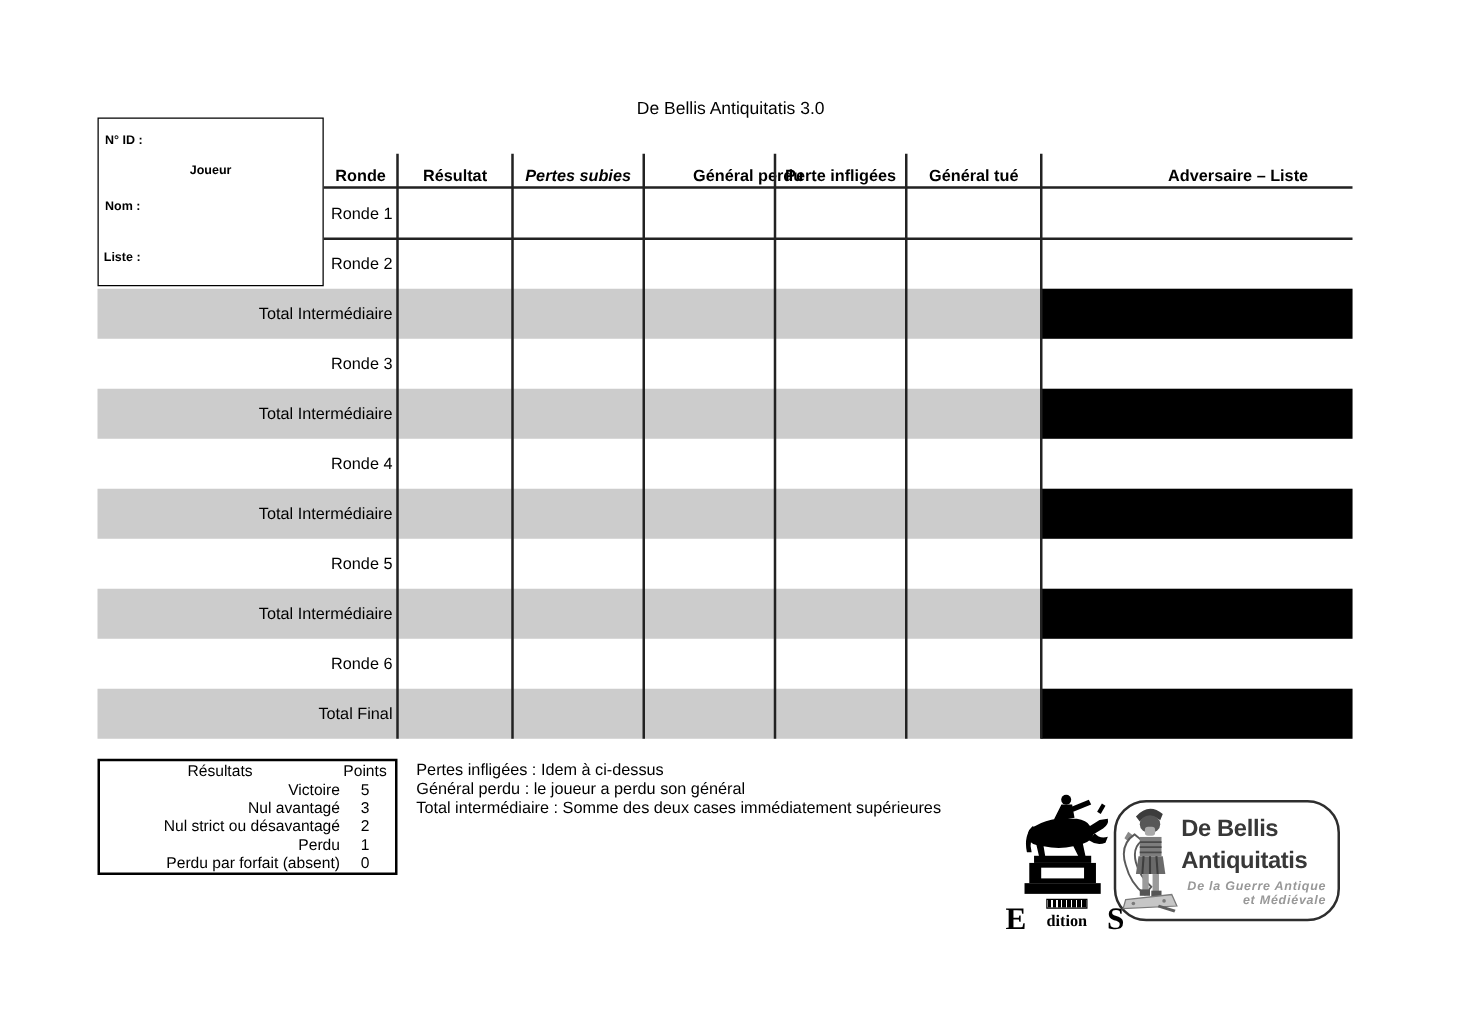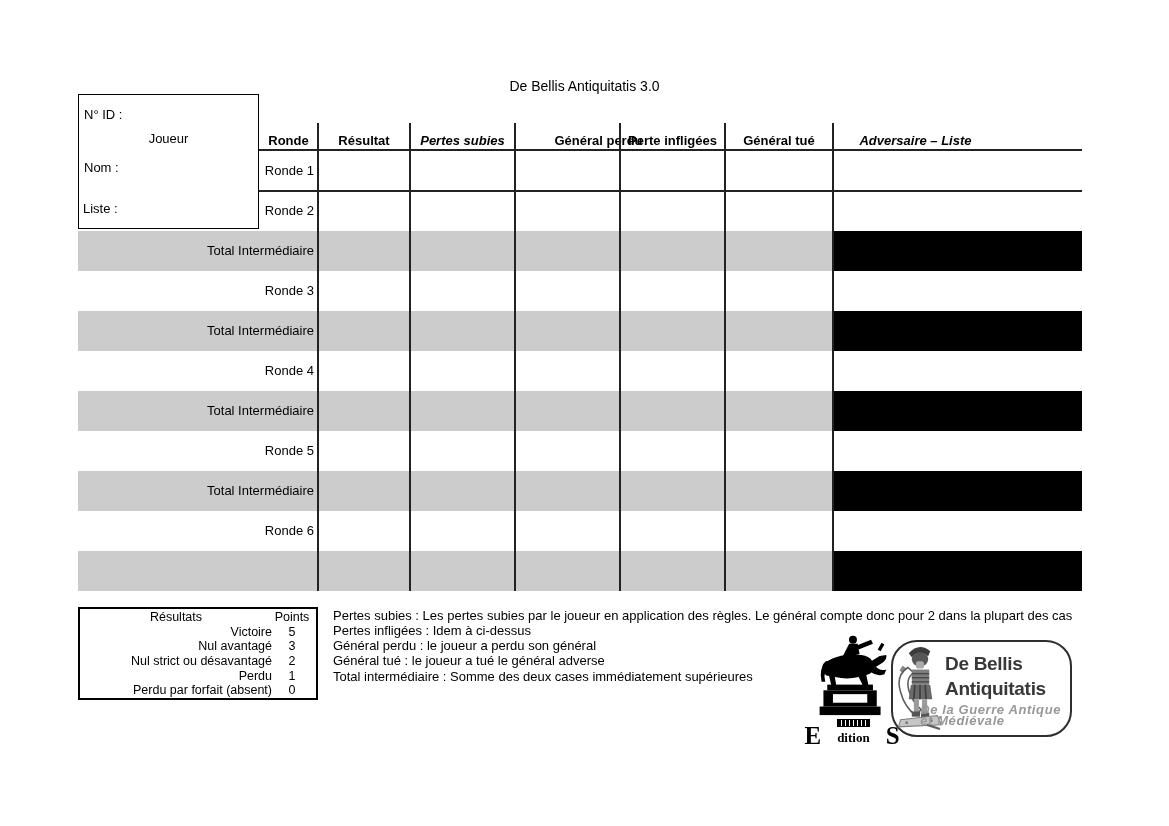--- a/index.html
+++ b/index.html
@@ -7,21 +7,21 @@
     width:1169px;height:826px;background:#ffffff;position:relative;
     font-family:"Liberation Sans",sans-serif;color:#000;overflow:hidden;
   }
   .abs{position:absolute;}
 
   
   #doc-title{left:0;top:78px;width:1169px;text-align:center;font-size:14px;}
 
   
   #player-box{left:78px;top:94px;width:181px;height:135px;border:1.5px solid #000;box-sizing:border-box;background:#fff;z-index:4;}
-  #player-box .lbl{position:absolute;font-weight:normal;font-size:13px;}
+  #player-box .lbl{position:absolute;font-weight:bold;font-size:10px;}
   #pb-id{left:5px;top:12px;}
   #pb-joueur{left:0;top:36px;width:100%;text-align:center;}
   #pb-nom{left:5px;top:65px;}
   #pb-liste{left:4px;top:106px;}
 
   
   .th{position:absolute;top:132px;height:18px;line-height:18px;text-align:center;font-weight:bold;font-size:13px;z-index:3;}
 
   
   .vline{position:absolute;top:123px;height:468px;width:2px;background:#222;z-index:5;}
@@ -48,42 +48,42 @@
   #editions-logo svg{display:block;margin:0 auto;}
   #editions-text{display:flex;justify-content:center;align-items:flex-end;font-family:"Liberation Serif",serif;font-weight:bold;margin-top:-2px;}
   #editions-text .cap{font-size:25px;line-height:20px;}
   #editions-text .midcol{width:40px;margin:0 16px;}
   #editions-text .banner{height:6px;border:1px solid #000;background:repeating-linear-gradient(90deg,#000 0 3px,#fff 3px 4px);margin-bottom:1px;}
   #editions-text .mid{font-size:13px;line-height:11px;}
 
   
   #dba-logo{left:891px;top:640px;width:181px;height:97px;border:2.5px solid #2e2e2e;border-radius:26px;box-sizing:border-box;background:#fff;}
   #dba-title{position:absolute;left:52px;top:9px;font-weight:bold;font-size:19px;line-height:25px;color:#383838;letter-spacing:-0.3px;}
-  #dba-subtitle{position:absolute;right:9px;top:62px;font-size:13px;font-style:italic;color:#989898;line-height:11px;letter-spacing:0.6px;font-weight:bold;margin-left:21px;}
+  #dba-subtitle{position:absolute;right:9px;top:62px;font-size:10px;font-style:italic;color:#989898;line-height:11px;text-align:right;letter-spacing:0.6px;font-weight:bold;margin-left:21px;}
   #dba-soldier{position:absolute;left:3px;top:3px;}
 </style>
 </head>
 <body>
 
 <div class="abs" id="doc-title">De Bellis Antiquitatis 3.0</div>
 
 <div class="abs" id="player-box">
   <div class="lbl" id="pb-id">N° ID :</div>
   <div class="lbl" id="pb-joueur">Joueur</div>
   <div class="lbl" id="pb-nom">Nom :</div>
   <div class="lbl" id="pb-liste">Liste :</div>
 </div>
 
 <div class="th" style="left:259px;width:59px;">Ronde</div>
 <div class="th" style="left:318px;width:92px;">Résultat</div>
 <div class="th" style="left:410px;width:105px;font-style:italic;">Pertes subies</div>
 <div class="th" style="left:497px;width:107px;margin-left:48px;">Général perdu</div>
 <div class="th" style="left:620px;width:105px;">Perte infligées</div>
 <div class="th" style="left:725px;width:108px;">Général tué</div>
-<div class="th" style="left:791px;width:249px;font-style:italic;">Adversaire – Liste</div>
+<div class="th" style="left:866px;width:249px;">Adversaire – Liste</div>
 
 <div class="srow" style="top:151px;padding-left:28px;">
   <div class="rlabel">Ronde 1</div>
 </div>
 <div class="srow" style="top:191px;">
   <div class="rlabel">Ronde 2</div>
 </div>
 <div class="srow total" style="top:231px;">
   <div class="rlabel">Total Intermédiaire</div>
   <div class="blackcell"></div>
@@ -106,20 +106,21 @@
   <div class="rlabel">Ronde 5</div>
 </div>
 <div class="srow total" style="top:471px;">
   <div class="rlabel">Total Intermédiaire</div>
   <div class="blackcell"></div>
 </div>
 <div class="srow" style="top:511px;">
   <div class="rlabel">Ronde 6</div>
 </div>
 <div class="srow total" style="top:551px;">
+  <div class="rlabel">Total Final</div>
   <div class="blackcell"></div>
 </div>
 
 <div class="vline" style="left:317px;"></div>
 <div class="vline" style="left:409px;"></div>
 <div class="vline" style="left:514px;"></div>
 <div class="vline" style="left:619px;"></div>
 <div class="vline" style="left:724px;"></div>
 <div class="vline" style="left:832px;"></div>
 <div class="hline" style="top:149px;"></div>
@@ -146,24 +147,22 @@
     <div class="pl">Perdu</div>
     <div class="pv">1</div>
   </div>
   <div class="prow">
     <div class="pl">Perdu par forfait (absent)</div>
     <div class="pv">0</div>
   </div>
 </div>
 
 <div class="abs" id="notes">
-  <div>Pertes subies : Les pertes subies par le joueur en application des règles. Le général compte donc pour 2 dans la plupart des cas</div>
   <div>Pertes infligées : Idem à ci-dessus</div>
   <div>Général perdu : le joueur a perdu son général</div>
-  <div>Général tué : le joueur a tué le général adverse</div>
   <div>Total intermédiaire : Somme des deux cases immédiatement supérieures</div>
 </div>
 
 <div class="abs" id="editions-logo">
   <svg width="80" height="88" viewBox="0 0 84 92">
     <g fill="#000">
 
       <path d="M15 29 q-8 8 -5 22 l4 0 q-3 -11 4 -18 z"></path>
 
       <path d="M17 29 q-7 2 -6 9 q1 6 7 7 l3 13 h5 l-2 -12 q13 3 25 0 l6 12 h5 l-3 -14 q7 -2 9 -8 l8 -5 q5 -3 4 -8 l-7 1 -8 5 q-3 -5 -11 -6 l-17 0 q-9 1 -18 6 z"></path>

